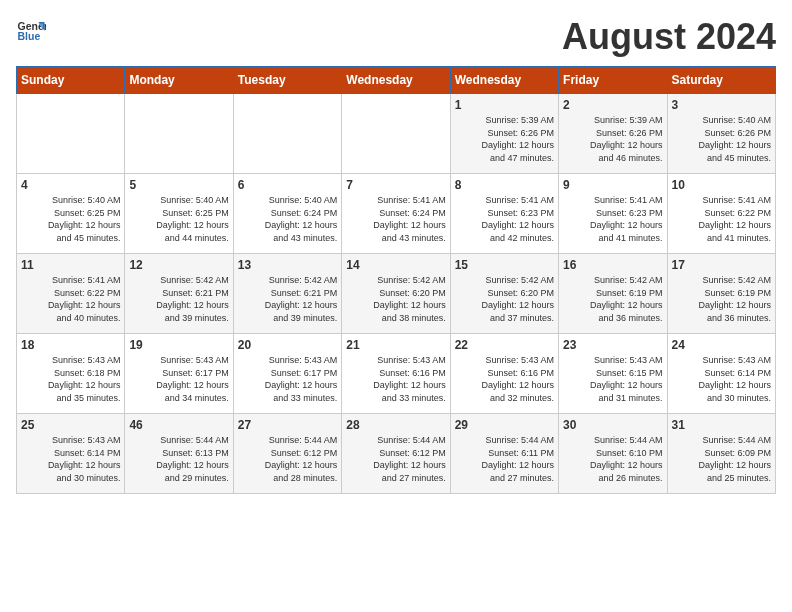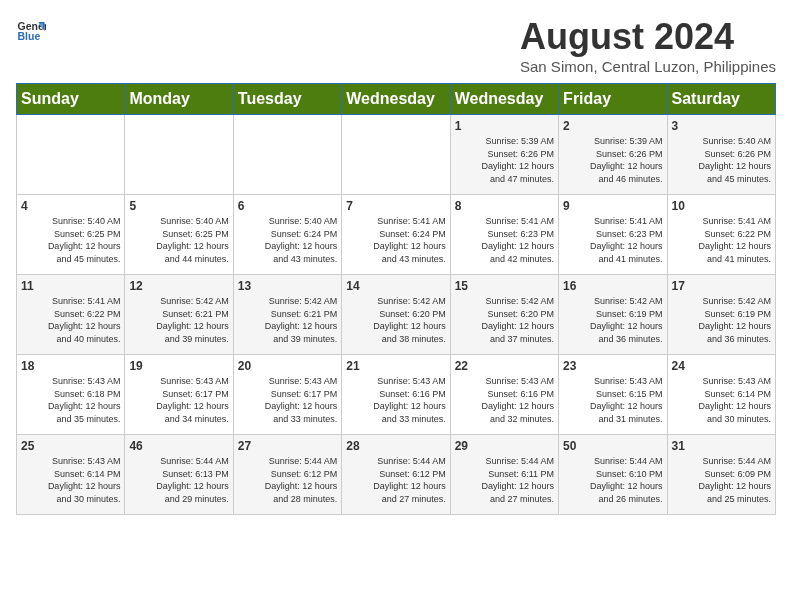--- a/index.html
+++ b/index.html
@@ -19,40 +19,40 @@
     .logo {
       display: flex;
       align-items: center;
       gap: 4px;
     }
     .logo-icon {
       width: 30px;
       height: 30px;
     }
     .title-block {
-      text-align: left;
+      text-align: right;
     }
     .month-year {
       font-size: 36px;
       font-weight: bold;
       color: #333;
     }
     .location {
       font-size: 15px;
       color: #555;
     }
     table {
       width: 100%;
       border-collapse: collapse;
       table-layout: fixed;
     }
     thead tr th {
-      background-color: #4d7c0f;
+      background-color: #c2410c;
       color: #fff;
-      font-size: 16px;
+      font-size: 12px;
       font-weight: bold;
       padding: 6px 4px;
       text-align: left;
       border: 1px solid #2a6db5;
     }
     tbody tr td {
       border: 1px solid #ccc;
       vertical-align: top;
       padding: 4px;
       font-size: 9.5px;
@@ -86,21 +86,20 @@
   <div class="logo">
     <svg class="logo-icon" viewBox="0 0 40 40">
       <text x="2" y="18" font-size="14" font-weight="bold" fill="#333">General</text>
       <text x="2" y="32" font-size="14" font-weight="bold" fill="#2a6db5">Blue</text>
       <polygon points="30,8 38,8 38,20" fill="#2a6db5"></polygon>
       <polygon points="30,10 36,10 36,18" fill="#5b9bd5"></polygon>
     </svg>
   </div>
   <div class="title-block">
     <div class="month-year">August 2024</div>
-    <div class="location">San Simon, Central Luzon, Philippines</div>
   </div>
 </div>
 
 <table>
   <thead>
     <tr id="weekday-header">
         <th>Sunday</th>
         <th>Monday</th>
         <th>Tuesday</th>
         <th>Wednesday</th>
@@ -320,21 +319,21 @@
 and 27 minutes.</div>
         </td>
         <td>
           <span class="day-number">29</span>
           <div class="day-info" style="white-space: pre-line;">Sunrise: 5:44 AM
 Sunset: 6:11 PM
 Daylight: 12 hours
 and 27 minutes.</div>
         </td>
         <td>
-          <span class="day-number">50</span>
+          <span class="day-number">30</span>
           <div class="day-info" style="white-space: pre-line;">Sunrise: 5:44 AM
 Sunset: 6:10 PM
 Daylight: 12 hours
 and 26 minutes.</div>
         </td>
         <td>
           <span class="day-number">31</span>
           <div class="day-info" style="white-space: pre-line;">Sunrise: 5:44 AM
 Sunset: 6:09 PM
 Daylight: 12 hours

